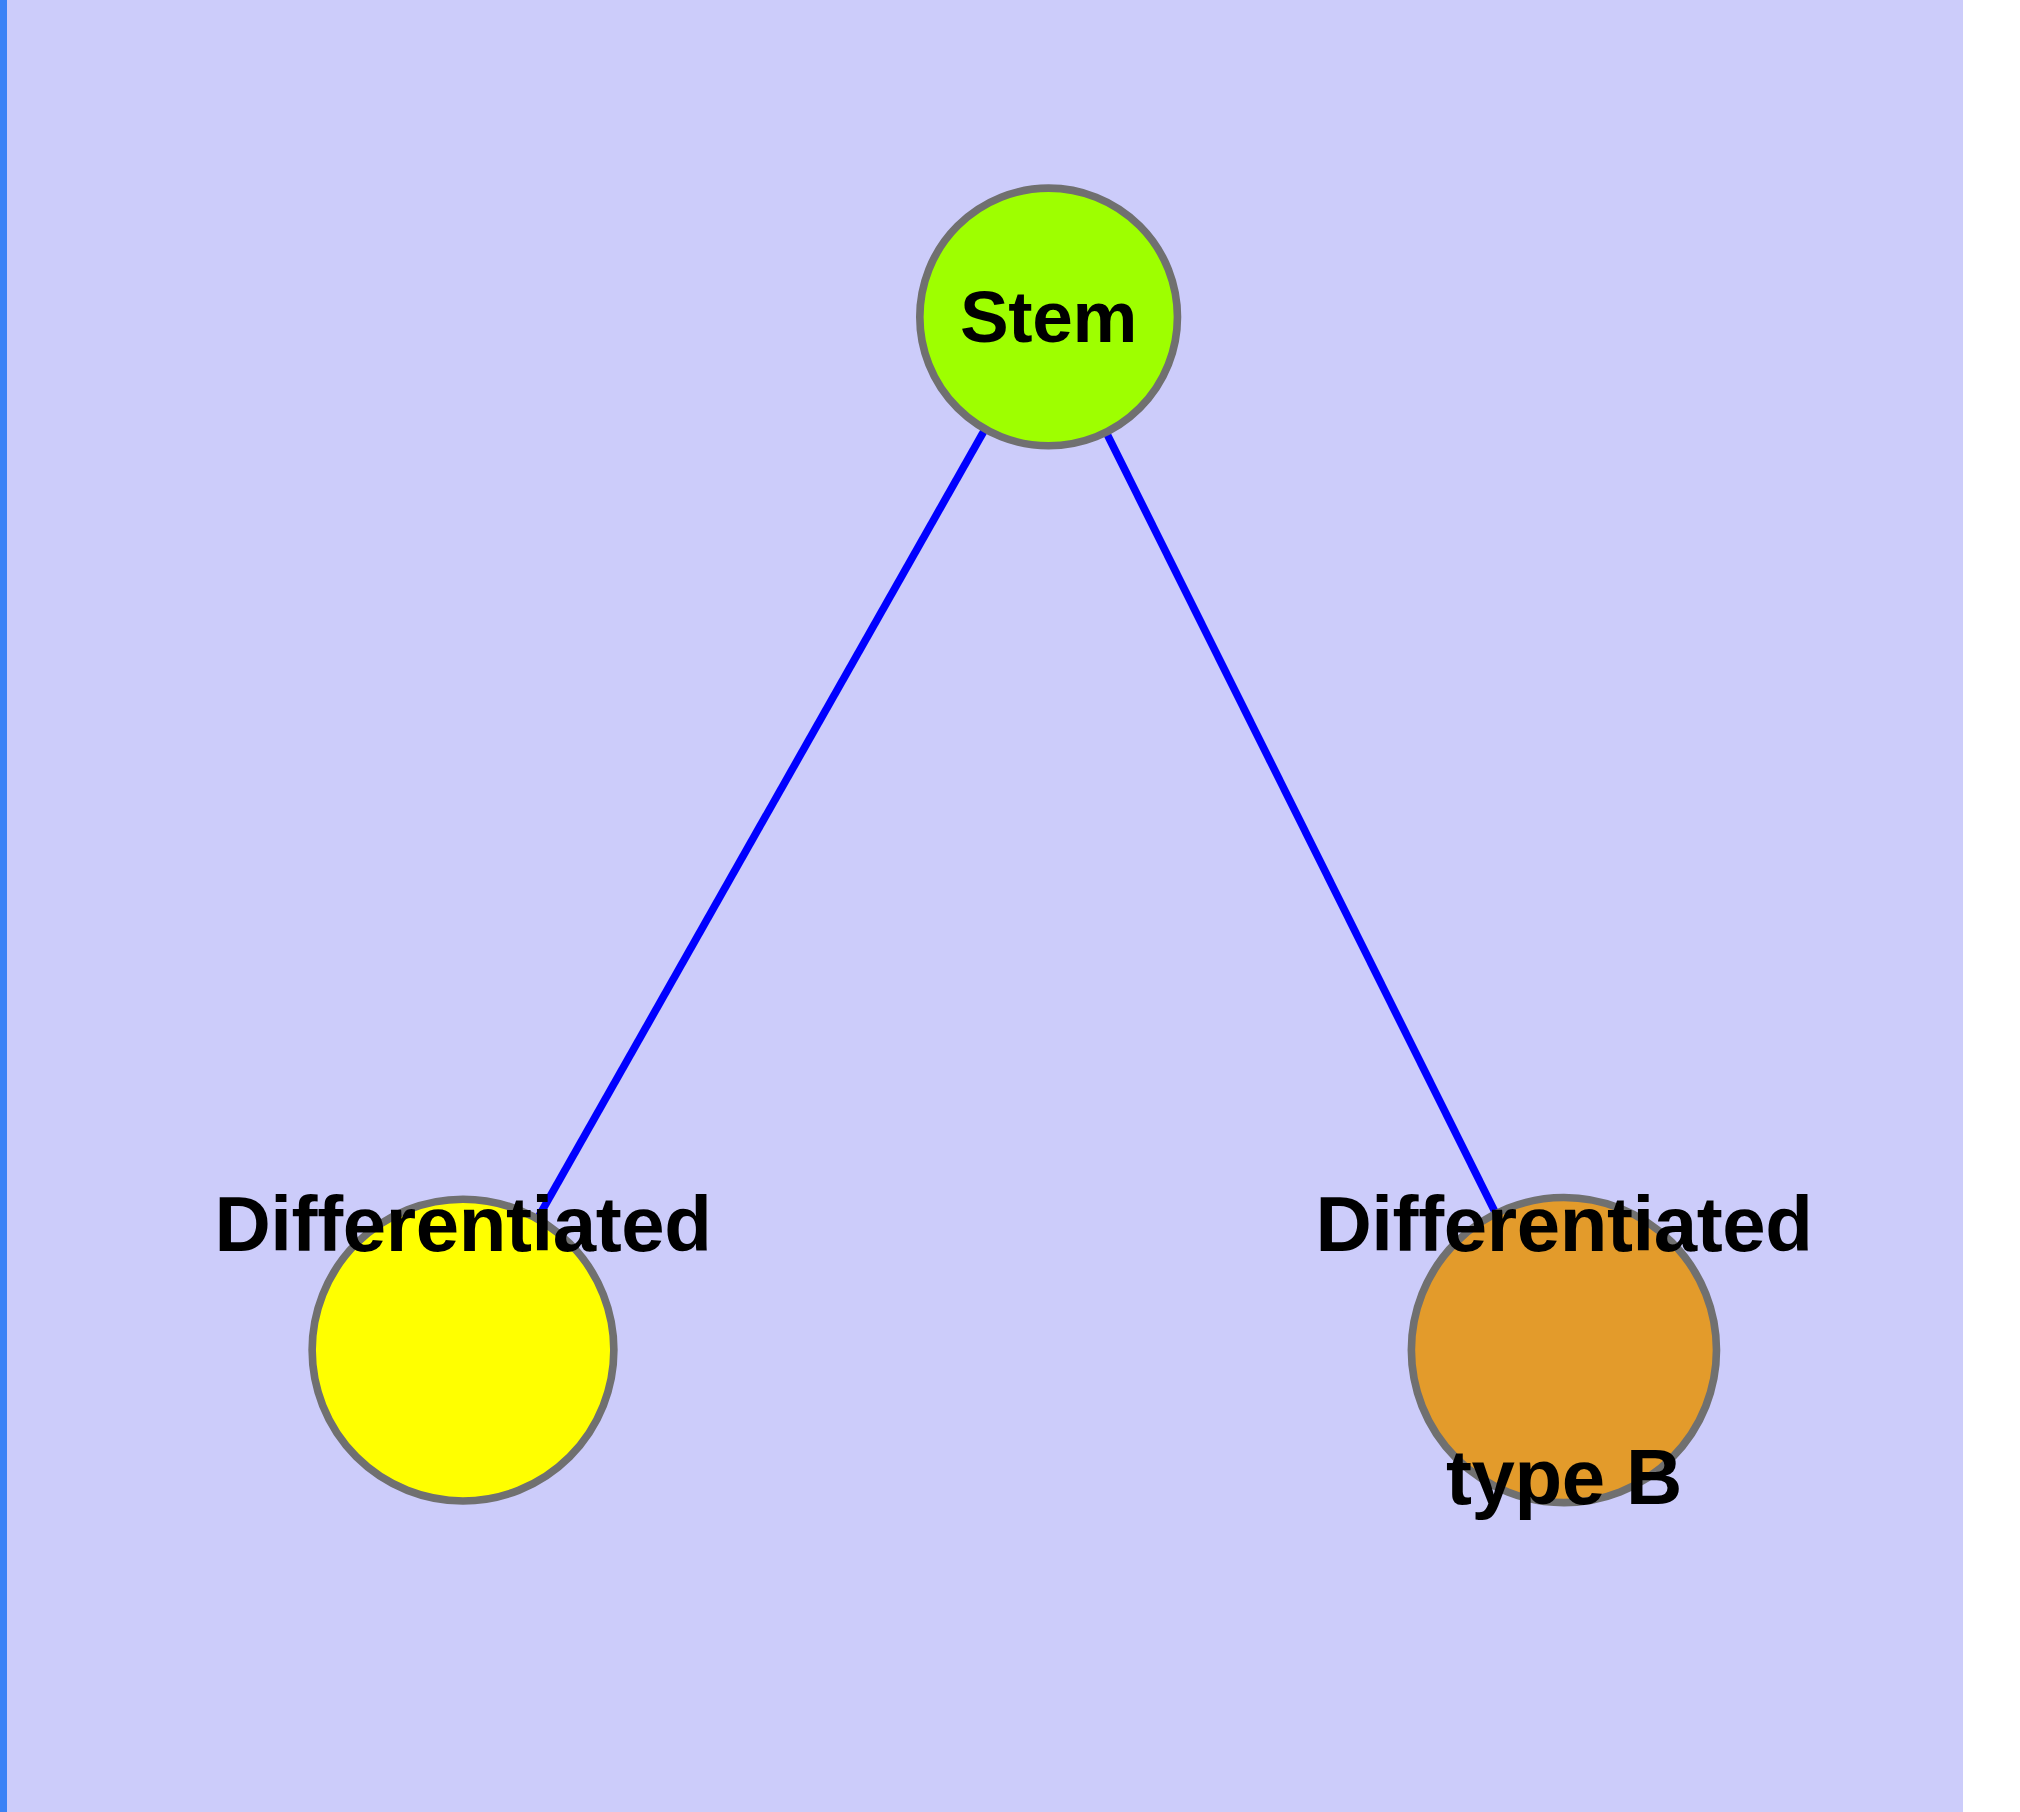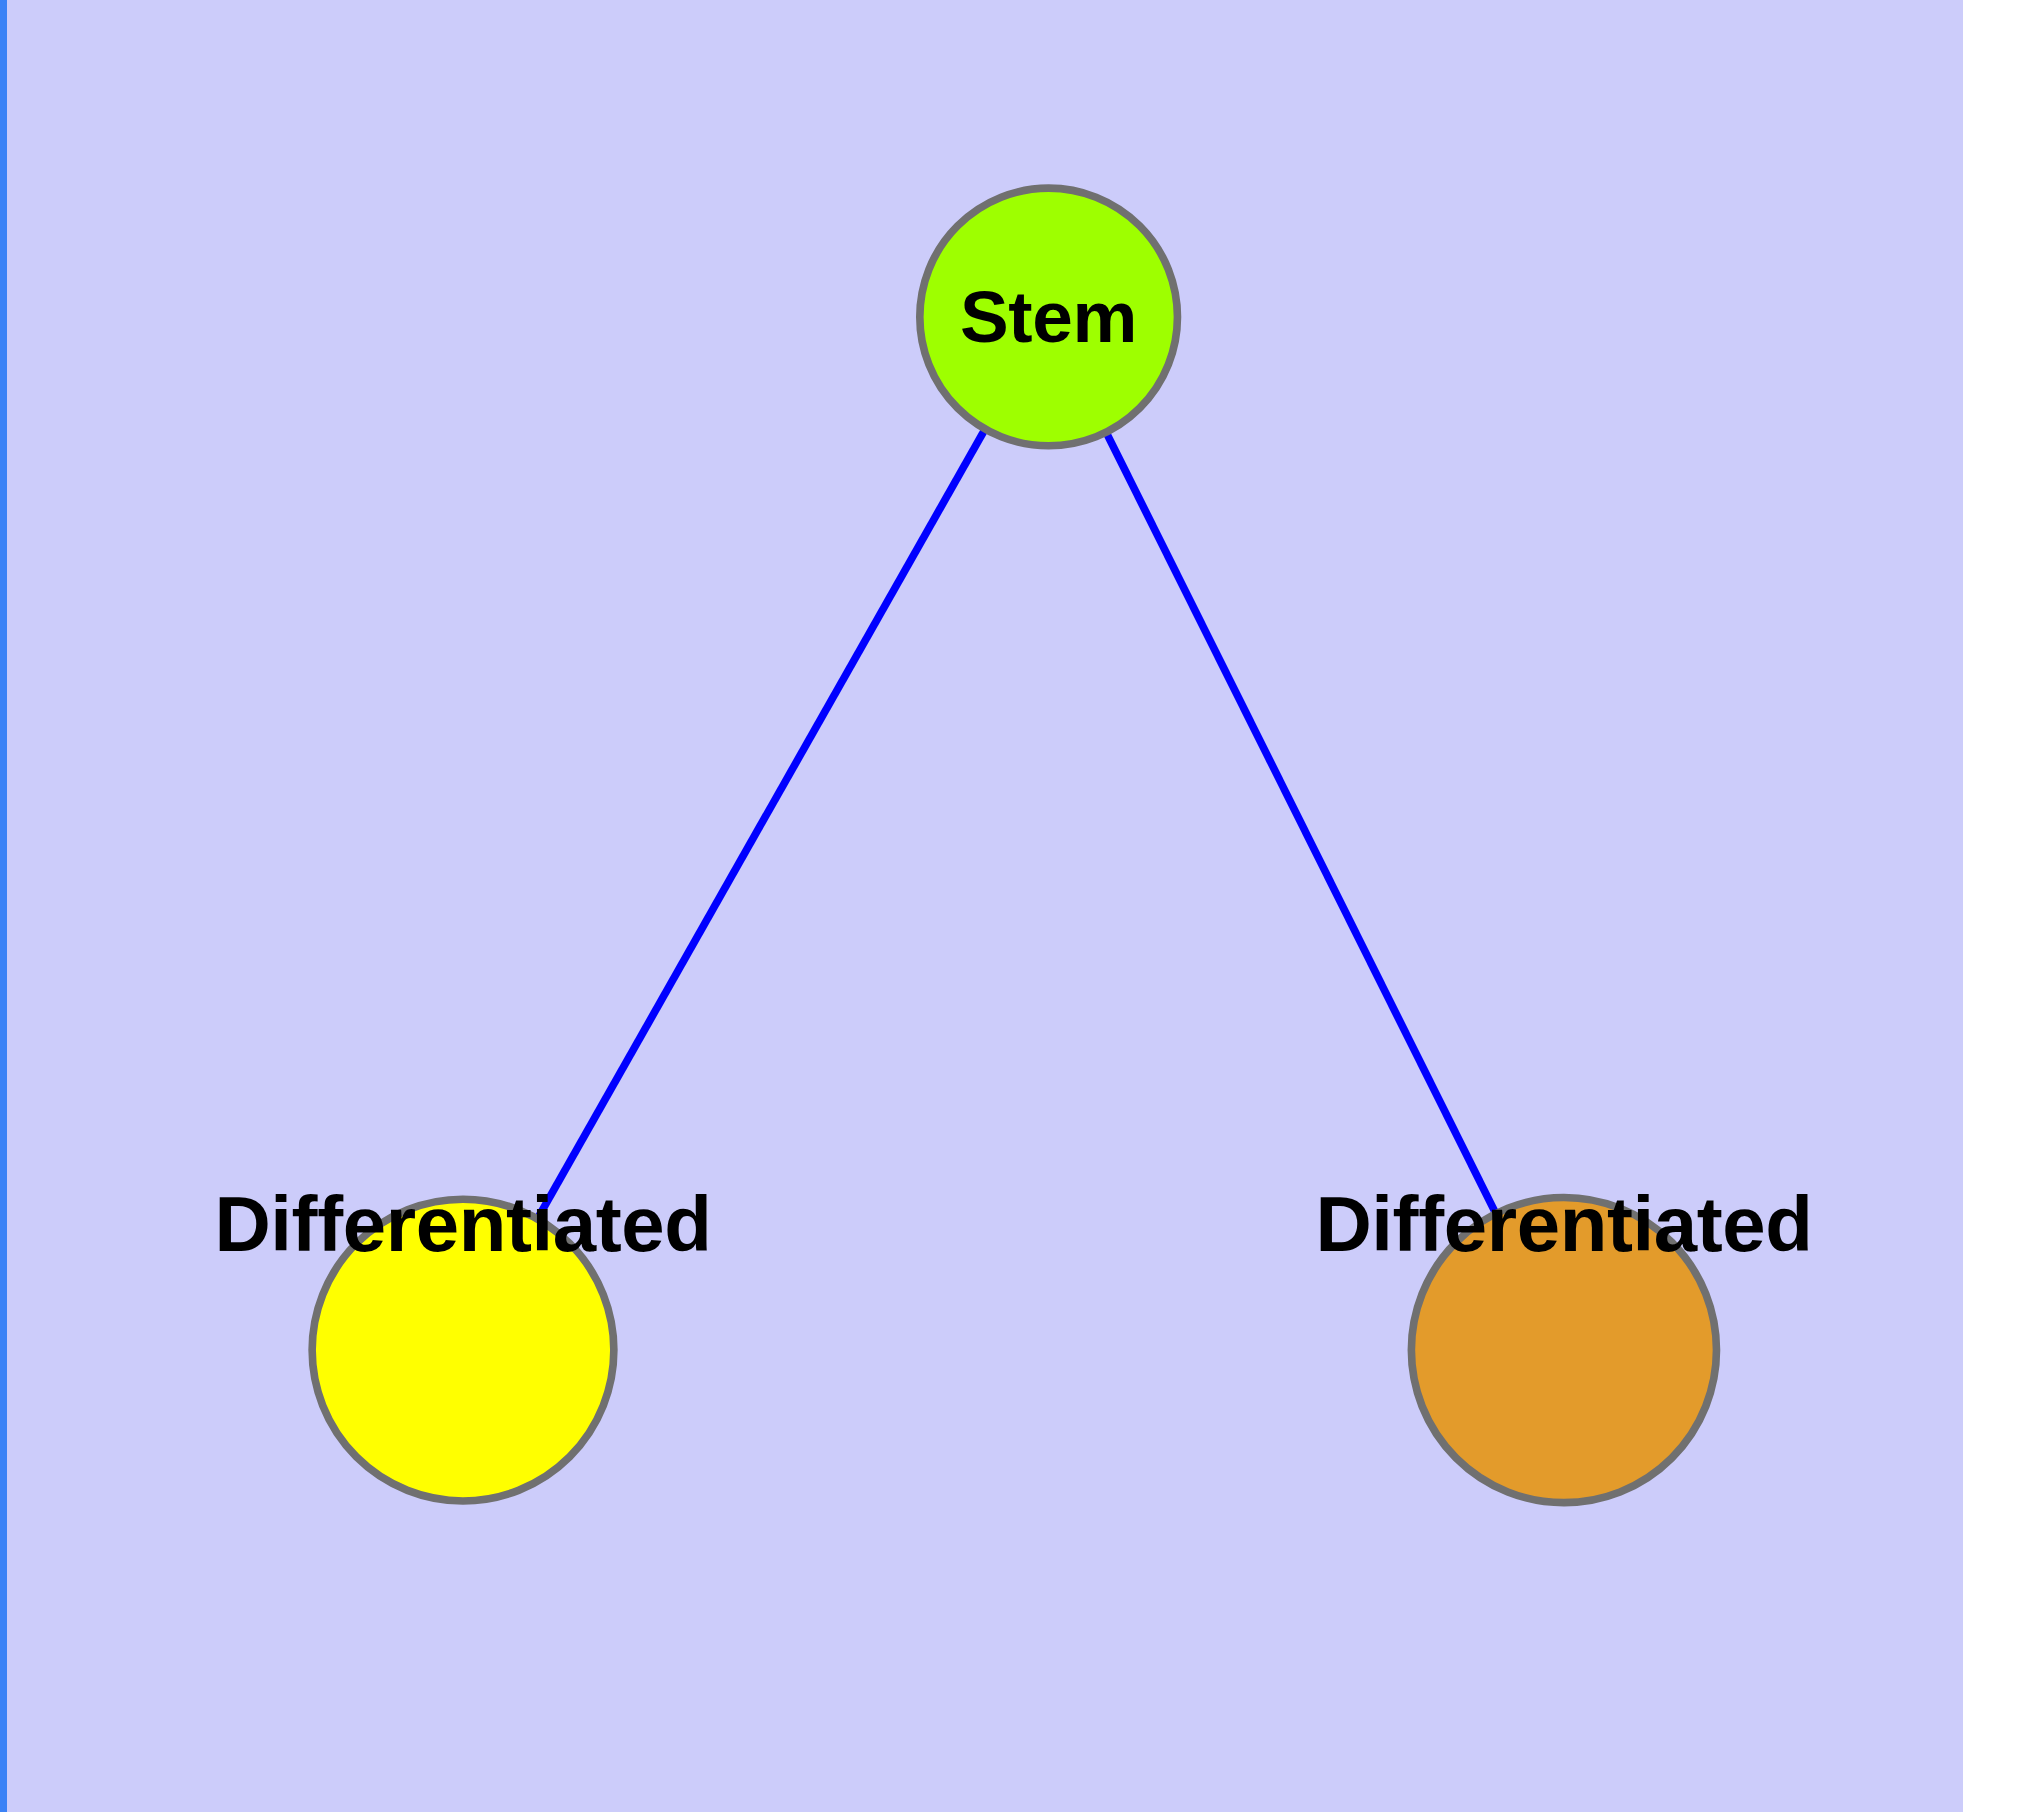--- a/index.html
+++ b/index.html
@@ -89,16 +89,17 @@
   </svg>
 
   <div class="node-label" id="label-stem" style="top: 278px; left: 794px; color: rgb(0, 0, 0);">Stem</div>
 
   <div class="node-label" id="label-type-a" style="top: 1014px; left: 39px; color: rgb(0, 0, 0);">
     <div>Differentiated</div>
   </div>
 
   <div class="node-label" id="label-type-b" style="top: 1014px; left: 1140px; color: rgb(0, 0, 0);">
     <div>Differentiated</div>
+    <div>type B</div>
   </div>
 
 </div>
 
 
 </body></html>

